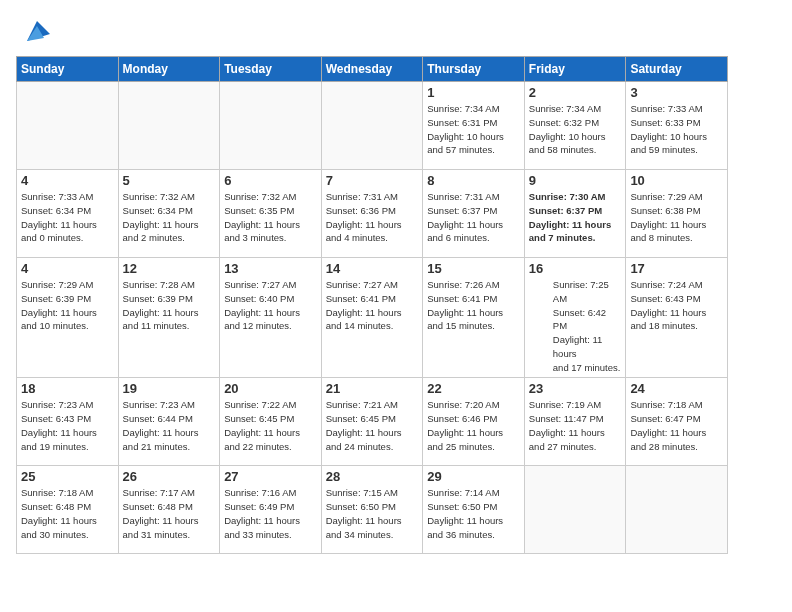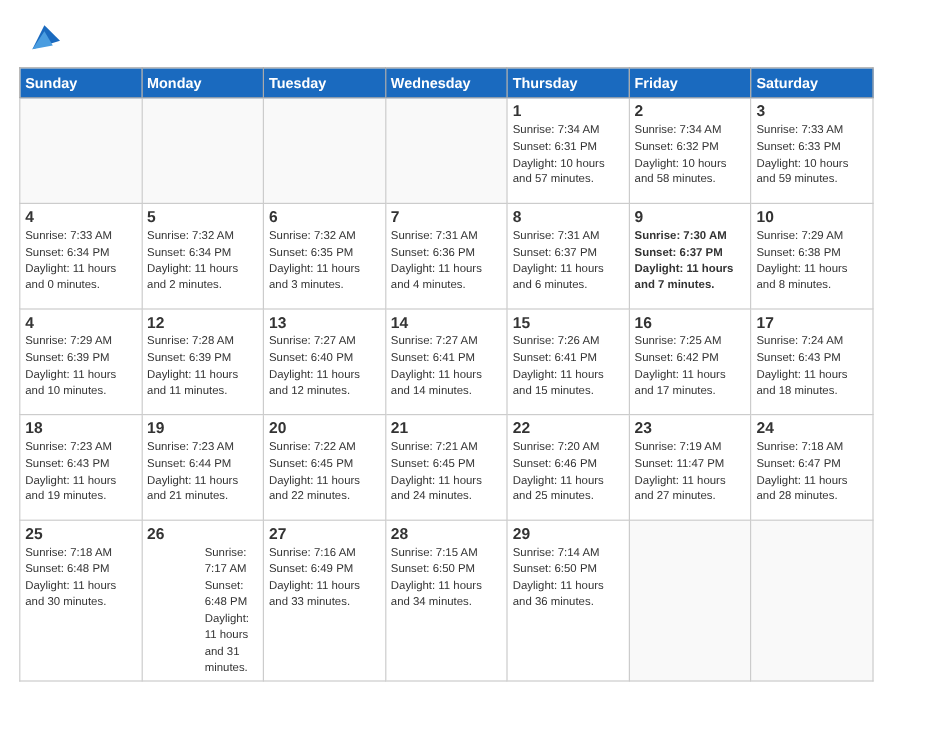--- a/index.html
+++ b/index.html
@@ -230,21 +230,21 @@
           </td>
           <td>
             <span class="day-num">15</span>
             <div class="day-info" style="white-space: pre-line;">Sunrise: 7:26 AM
 Sunset: 6:41 PM
 Daylight: 11 hours
 and 15 minutes.</div>
           </td>
           <td>
             <span class="day-num">16</span>
-            <div class="day-info" style="white-space: pre-line;">Sunrise: 7:25 AM
+            <div class="day-info" style="white-space: pre-line; margin-left: 24px;">Sunrise: 7:25 AM
 Sunset: 6:42 PM
 Daylight: 11 hours
 and 17 minutes.</div>
           </td>
           <td>
             <span class="day-num">17</span>
             <div class="day-info" style="white-space: pre-line;">Sunrise: 7:24 AM
 Sunset: 6:43 PM
 Daylight: 11 hours
 and 18 minutes.</div>
@@ -304,21 +304,21 @@
         <tr>
           <td>
             <span class="day-num">25</span>
             <div class="day-info" style="white-space: pre-line;">Sunrise: 7:18 AM
 Sunset: 6:48 PM
 Daylight: 11 hours
 and 30 minutes.</div>
           </td>
           <td>
             <span class="day-num">26</span>
-            <div class="day-info" style="white-space: pre-line; margin-left: 48px;">Sunrise: 7:17 AM
+            <div class="day-info" style="white-space: pre-line;">Sunrise: 7:17 AM
 Sunset: 6:48 PM
 Daylight: 11 hours
 and 31 minutes.</div>
           </td>
           <td>
             <span class="day-num">27</span>
             <div class="day-info" style="white-space: pre-line;">Sunrise: 7:16 AM
 Sunset: 6:49 PM
 Daylight: 11 hours
 and 33 minutes.</div>

